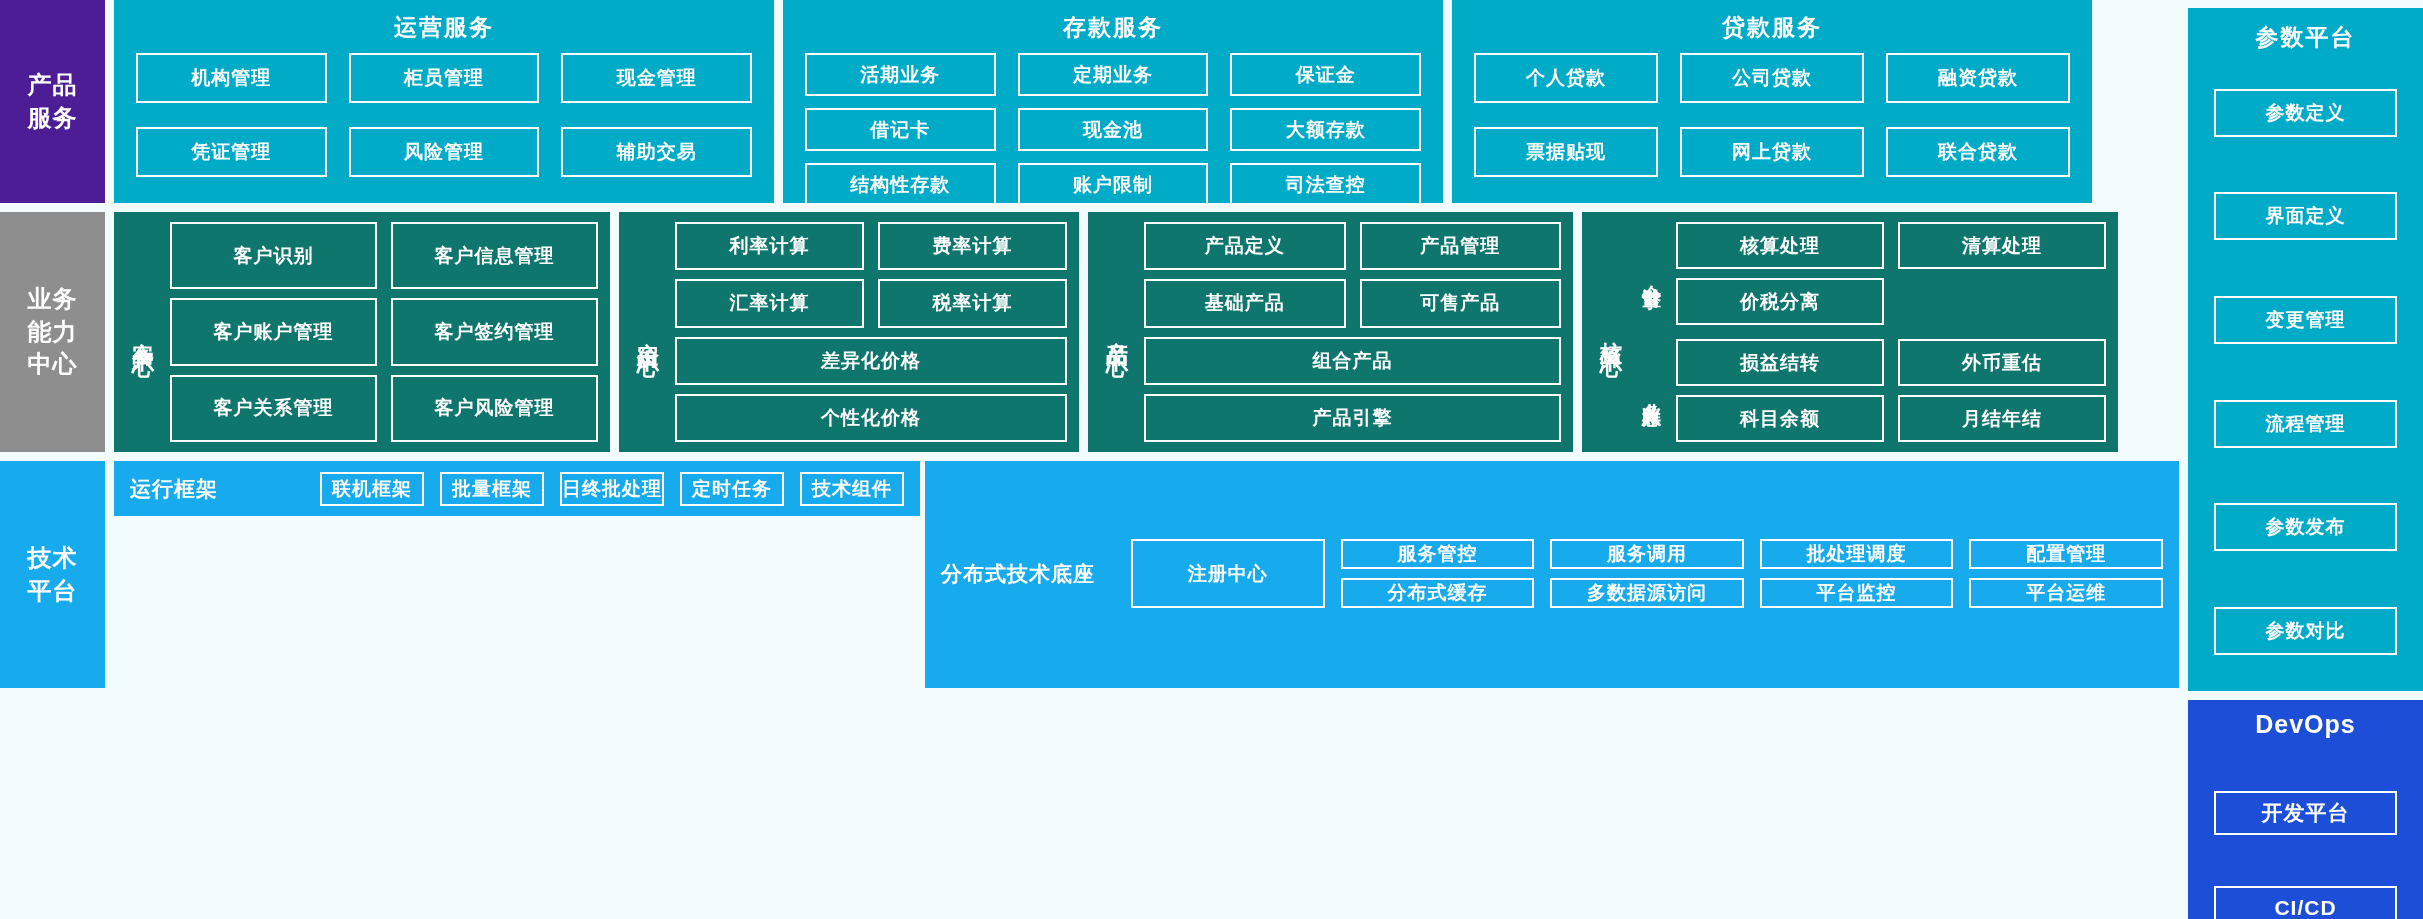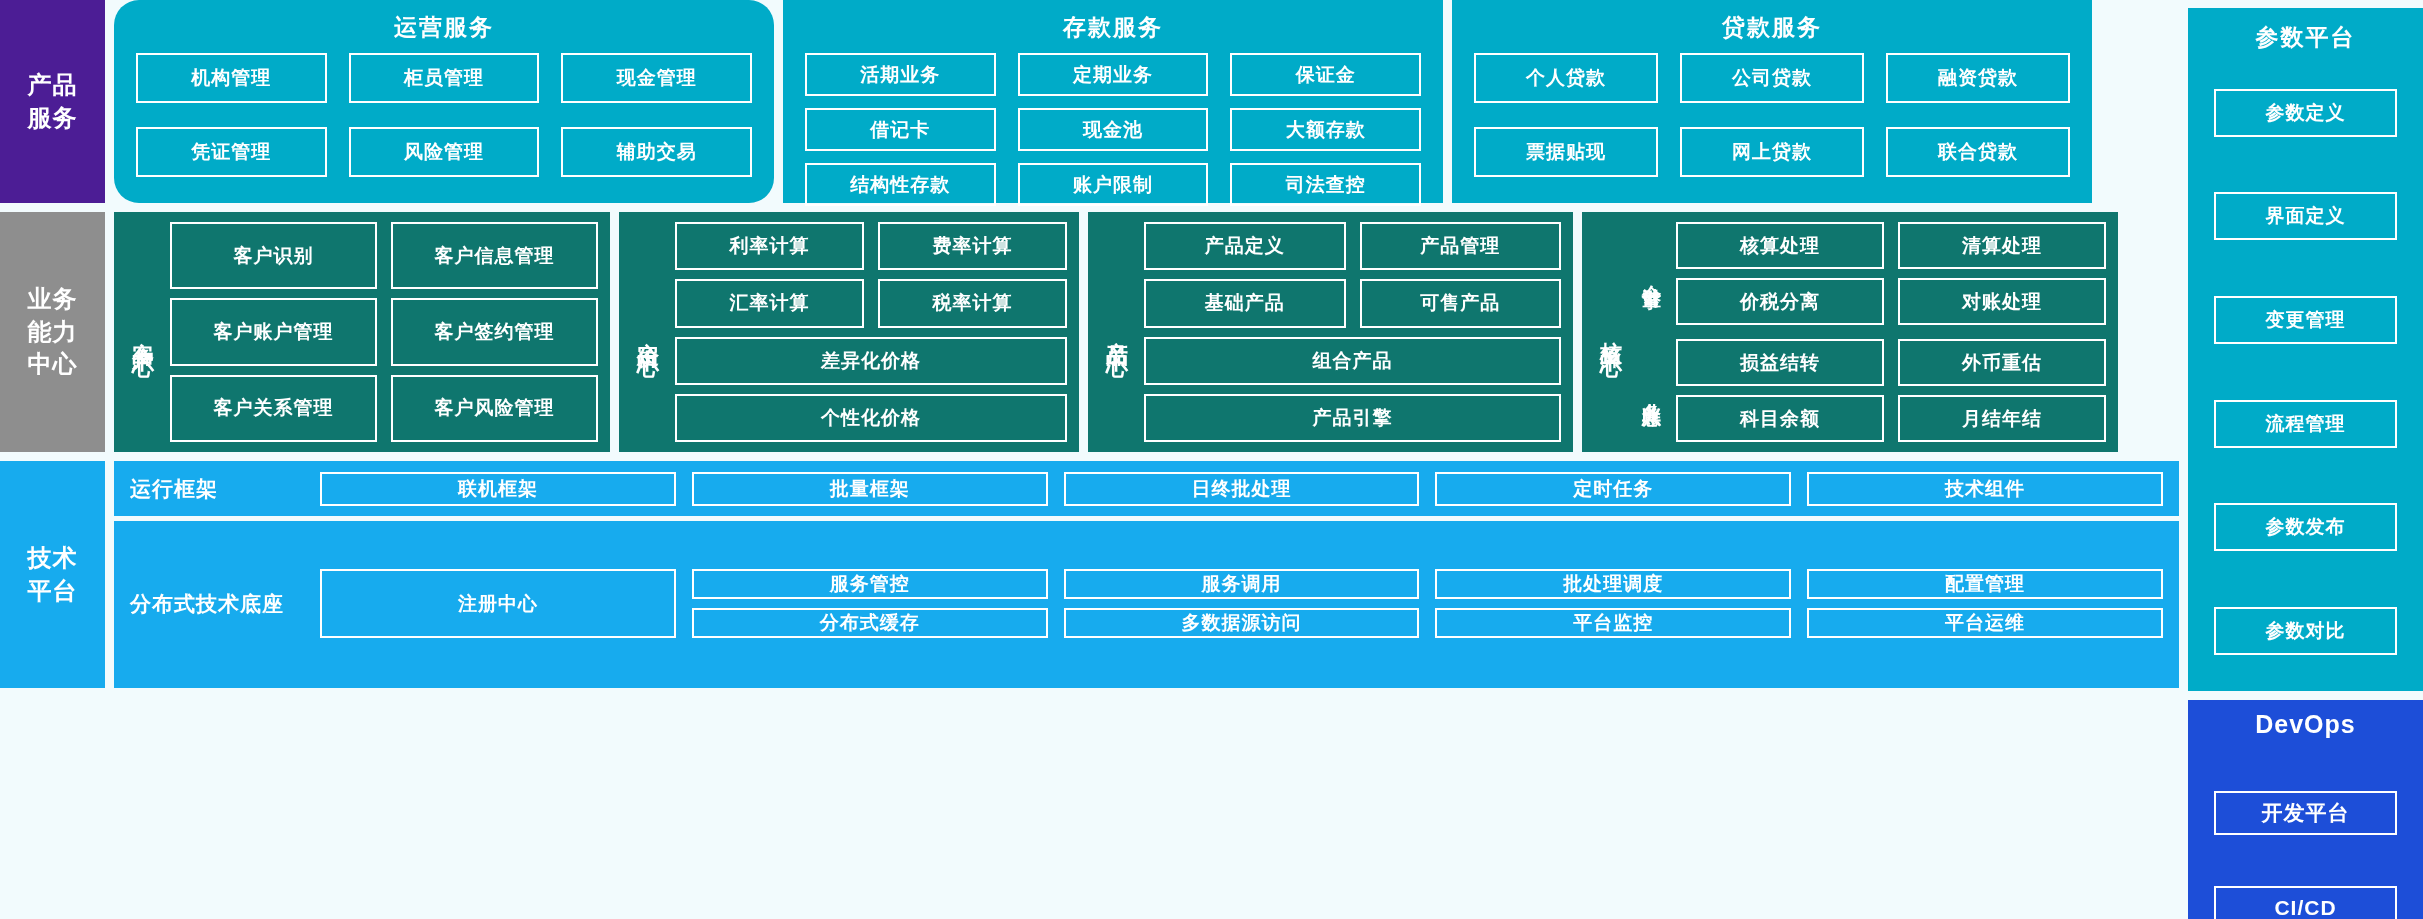--- a/index.html
+++ b/index.html
@@ -24,21 +24,21 @@
   }
   .railbox.gray{background:#8e8e8e;}
   .railbox.lightblue{background:#17ABEE;}
 
   
   .row-top{height:203px;}
   .rail-top{width:105px;}
   .grp{background:#00ABC8;box-sizing:border-box;padding:8px 14px 12px;display:flex;flex-direction:column;}
   .grp-title{color:#fff;font-size:23px;font-weight:bold;text-align:center;margin:4px 0 10px;letter-spacing:2px;}
   .grp-grid{flex:1;display:grid;gap:10px 22px;}
-  .grp.ops{flex:0 0 660px;border-radius:25px;}
+  .grp.ops{flex:0 0 660px;}
   .grp.ops .grp-grid{grid-template-columns:repeat(3,1fr);grid-template-rows:repeat(2,1fr);padding:0 8px;}
   .grp.ops .chip{height:50px;}
   .grp.dep{flex:0 0 660px;}
   .grp.dep .grp-grid{grid-template-columns:repeat(3,1fr);grid-template-rows:repeat(3,1fr);gap:12px 22px;padding:0 8px;}
   .grp.dep .chip{height:43px;}
   .grp.loan{flex:0 0 640px;}
   .grp.loan .grp-grid{grid-template-columns:repeat(3,1fr);grid-template-rows:repeat(2,1fr);padding:0 8px;}
   .grp.loan .chip{height:50px;}
 
   
@@ -74,21 +74,21 @@
   .center.prod .cgrid{grid-template-columns:1fr 1fr;grid-template-rows:repeat(4,1fr);}
   .center.acct{flex:0 0 536px;}
   .acct-inner{flex:1;display:flex;flex-direction:column;gap:14px;}
   .acct-sub{flex:1;display:flex;gap:10px;align-items:stretch;}
   .acct-sub .cgrid{grid-template-columns:1fr 1fr;grid-template-rows:1fr 1fr;}
   .span2{grid-column:span 2;}
 
   
   .row-bot{height:227px;}
   .rail-bot{width:105px;}
-  .techwrap{flex:1;display:flex;flex-direction:column;gap:5px;}
+  .techwrap{flex:1;display:flex;gap:5px;}
   .techband{background:#17ABEE;box-sizing:border-box;display:flex;align-items:center;padding:0 16px;gap:20px;}
   .techband.run{height:55px;}
   .techband.base{flex:1;}
   .tech-label{color:#fff;font-weight:bold;font-size:21px;flex:0 0 170px;letter-spacing:1px;}
   .tech-cells{flex:1;display:grid;grid-template-columns:repeat(5,1fr);gap:16px;}
   .techband.run .chip{height:34px;font-size:19px;}
   .base-grid{flex:1;display:grid;grid-template-columns:repeat(5,1fr);grid-template-rows:1fr 1fr;gap:9px 16px;align-items:stretch;}
   .base-grid .chip{font-size:19px;}
   .regcenter{grid-row:span 2;}
 </style>
@@ -184,21 +184,20 @@
 
     <div class="center acct">
       <div class="vlabel">核算中心</div>
       <div class="acct-inner">
         <div class="acct-sub">
           <div class="vlabel small">会计引擎</div>
           <div class="cgrid">
             <div class="chip">核算处理</div>
             <div class="chip">清算处理</div>
             <div class="chip">价税分离</div>
-            <div class="chip">对账处理</div>
           </div>
         </div>
         <div class="acct-sub">
           <div class="vlabel small">业务总账</div>
           <div class="cgrid">
             <div class="chip">损益结转</div>
             <div class="chip">外币重估</div>
             <div class="chip">科目余额</div>
             <div class="chip">月结年结</div>
           </div>

